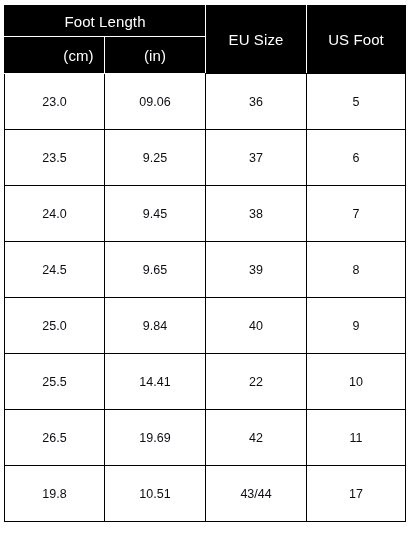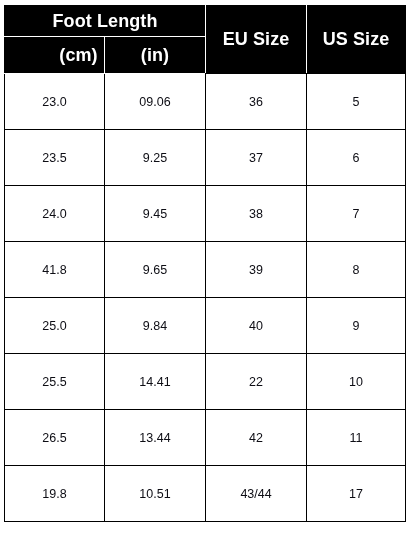--- a/index.html
+++ b/index.html
@@ -31,22 +31,22 @@
   table.size-chart th,
   table.size-chart td {
     border: 1px solid #000000;
     text-align: center;
     vertical-align: middle;
     padding: 0;
   }
   table.size-chart thead th {
     background: #000000;
     color: #ffffff;
-    font-weight: bold;
-    font-size: 18px;
+    font-weight: normal;
+    font-size: 15px;
     letter-spacing: 0.1px;
     border-color: #ffffff;
   }
   
   table.size-chart thead tr:first-child th:first-child { border-left-color: #000000; border-top-color: #000000; }
   table.size-chart thead tr:first-child th { border-top-color: #000000; }
   table.size-chart thead tr:first-child th:last-child { border-right-color: #000000; }
   table.size-chart thead tr:nth-child(2) th:first-child { border-left-color: #000000; padding-left: 48px; }
   table.size-chart th.span-head { border-bottom-color: #ffffff; }
   table.size-chart th.rowspan-head { border-bottom-color: #000000; }
@@ -74,21 +74,21 @@
     <colgroup>
       <col class="c-cm">
       <col class="c-in">
       <col class="c-eu">
       <col class="c-us">
     </colgroup>
     <thead>
       <tr class="r1">
         <th class="span-head" colspan="2">Foot Length</th>
         <th class="rowspan-head" rowspan="2">EU Size</th>
-        <th class="rowspan-head" rowspan="2">US Size</th>
+        <th class="rowspan-head" rowspan="2">US Foot</th>
       </tr>
       <tr class="r2">
         <th>(cm)</th>
         <th>(in)</th>
       </tr>
     </thead>
     <tbody id="chart-body">
         <tr>
           <td>23.0</td>
           <td>09.06</td>
@@ -101,40 +101,40 @@
           <td>37</td>
           <td>6</td>
         </tr>
         <tr>
           <td>24.0</td>
           <td>9.45</td>
           <td>38</td>
           <td>7</td>
         </tr>
         <tr>
-          <td>41.8</td>
+          <td>24.5</td>
           <td>9.65</td>
           <td>39</td>
           <td>8</td>
         </tr>
         <tr>
           <td>25.0</td>
           <td>9.84</td>
           <td>40</td>
           <td>9</td>
         </tr>
         <tr>
           <td>25.5</td>
           <td>14.41</td>
           <td>22</td>
           <td>10</td>
         </tr>
         <tr>
           <td>26.5</td>
-          <td>13.44</td>
+          <td>19.69</td>
           <td>42</td>
           <td>11</td>
         </tr>
         <tr>
           <td>19.8</td>
           <td>10.51</td>
           <td>43/44</td>
           <td>17</td>
         </tr>
       </tbody>

